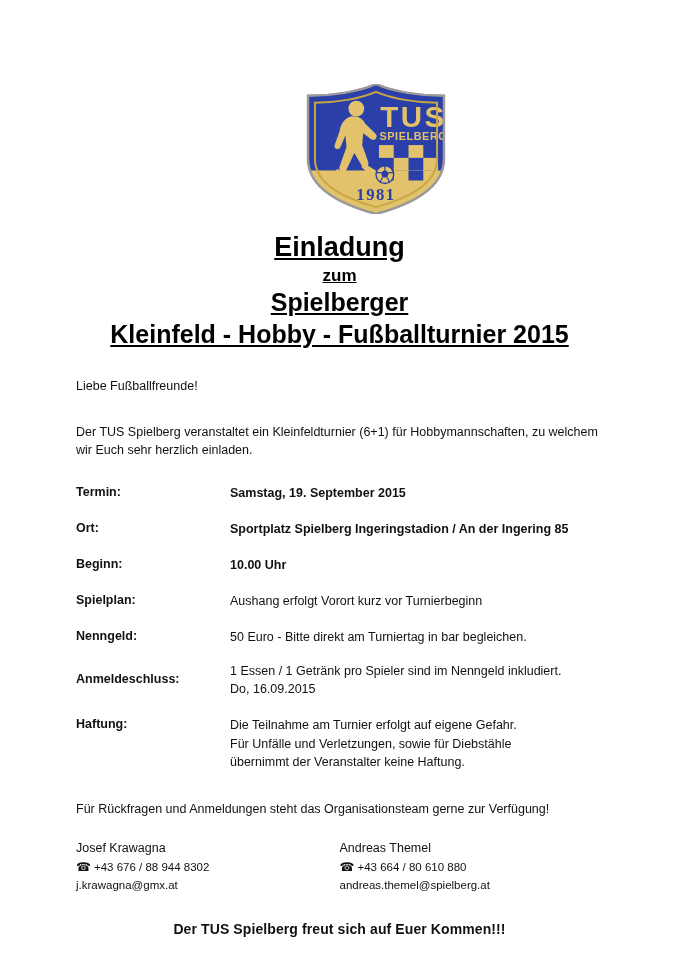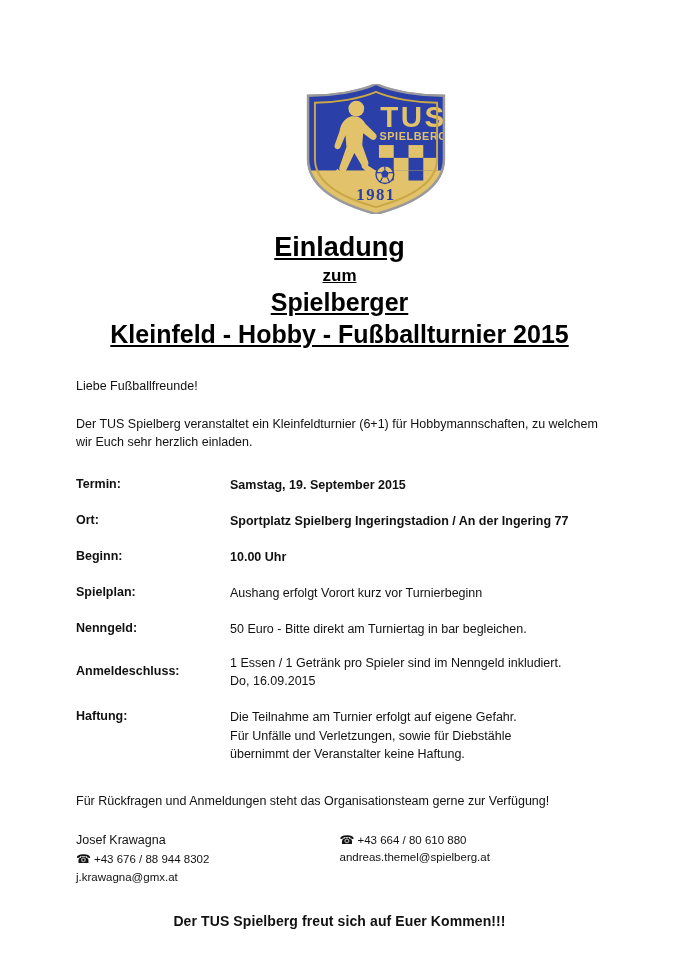--- a/index.html
+++ b/index.html
@@ -46,21 +46,21 @@
   .title-line-4 { font-size: 25px; }
 
   
   .doc-body {
     padding: 0 76px 0 76px;
     margin-top: 28px;
     font-size: 12.5px;
     line-height: 1.42;
   }
   .salutation {
-    margin-bottom: 20px;
+    margin-bottom: 28px;
   }
   .intro {
     margin-bottom: 24px;
     max-width: 540px;
   }
 
   
   .details { width: 100%; }
   .row {
     display: flex;
@@ -195,21 +195,21 @@
 
   <div class="details">
 
     <div class="row">
       <div class="row-label">Termin:</div>
       <div class="row-value bold">Samstag, 19. September 2015</div>
     </div>
 
     <div class="row">
       <div class="row-label">Ort:</div>
-      <div class="row-value bold">Sportplatz Spielberg  Ingeringstadion / An der Ingering 77</div>
+      <div class="row-value bold">Sportplatz Spielberg  Ingeringstadion / An der Ingering 85</div>
     </div>
 
     <div class="row">
       <div class="row-label">Beginn:</div>
       <div class="row-value bold">10.00 Uhr</div>
     </div>
 
 
     <div class="row">
       <div class="row-label">Spielplan:</div>
@@ -242,20 +242,21 @@
 
     <div class="contact">
       <div class="contact-name">Josef Krawagna</div>
       <div class="contact-phone">
         <span class="tel-icon">☎</span><span>+43 676 / 88 944 8302</span>
       </div>
       <div class="contact-email">j.krawagna@gmx.at</div>
     </div>
 
     <div class="contact">
+      <div class="contact-name">Andreas Themel</div>
       <div class="contact-phone">
         <span class="tel-icon">☎</span><span>+43 664 / 80 610 880</span>
       </div>
       <div class="contact-email">andreas.themel@spielberg.at</div>
     </div>
 
   </div>
 
   <div class="final-line">Der TUS Spielberg freut sich auf Euer Kommen!!!</div>
 

